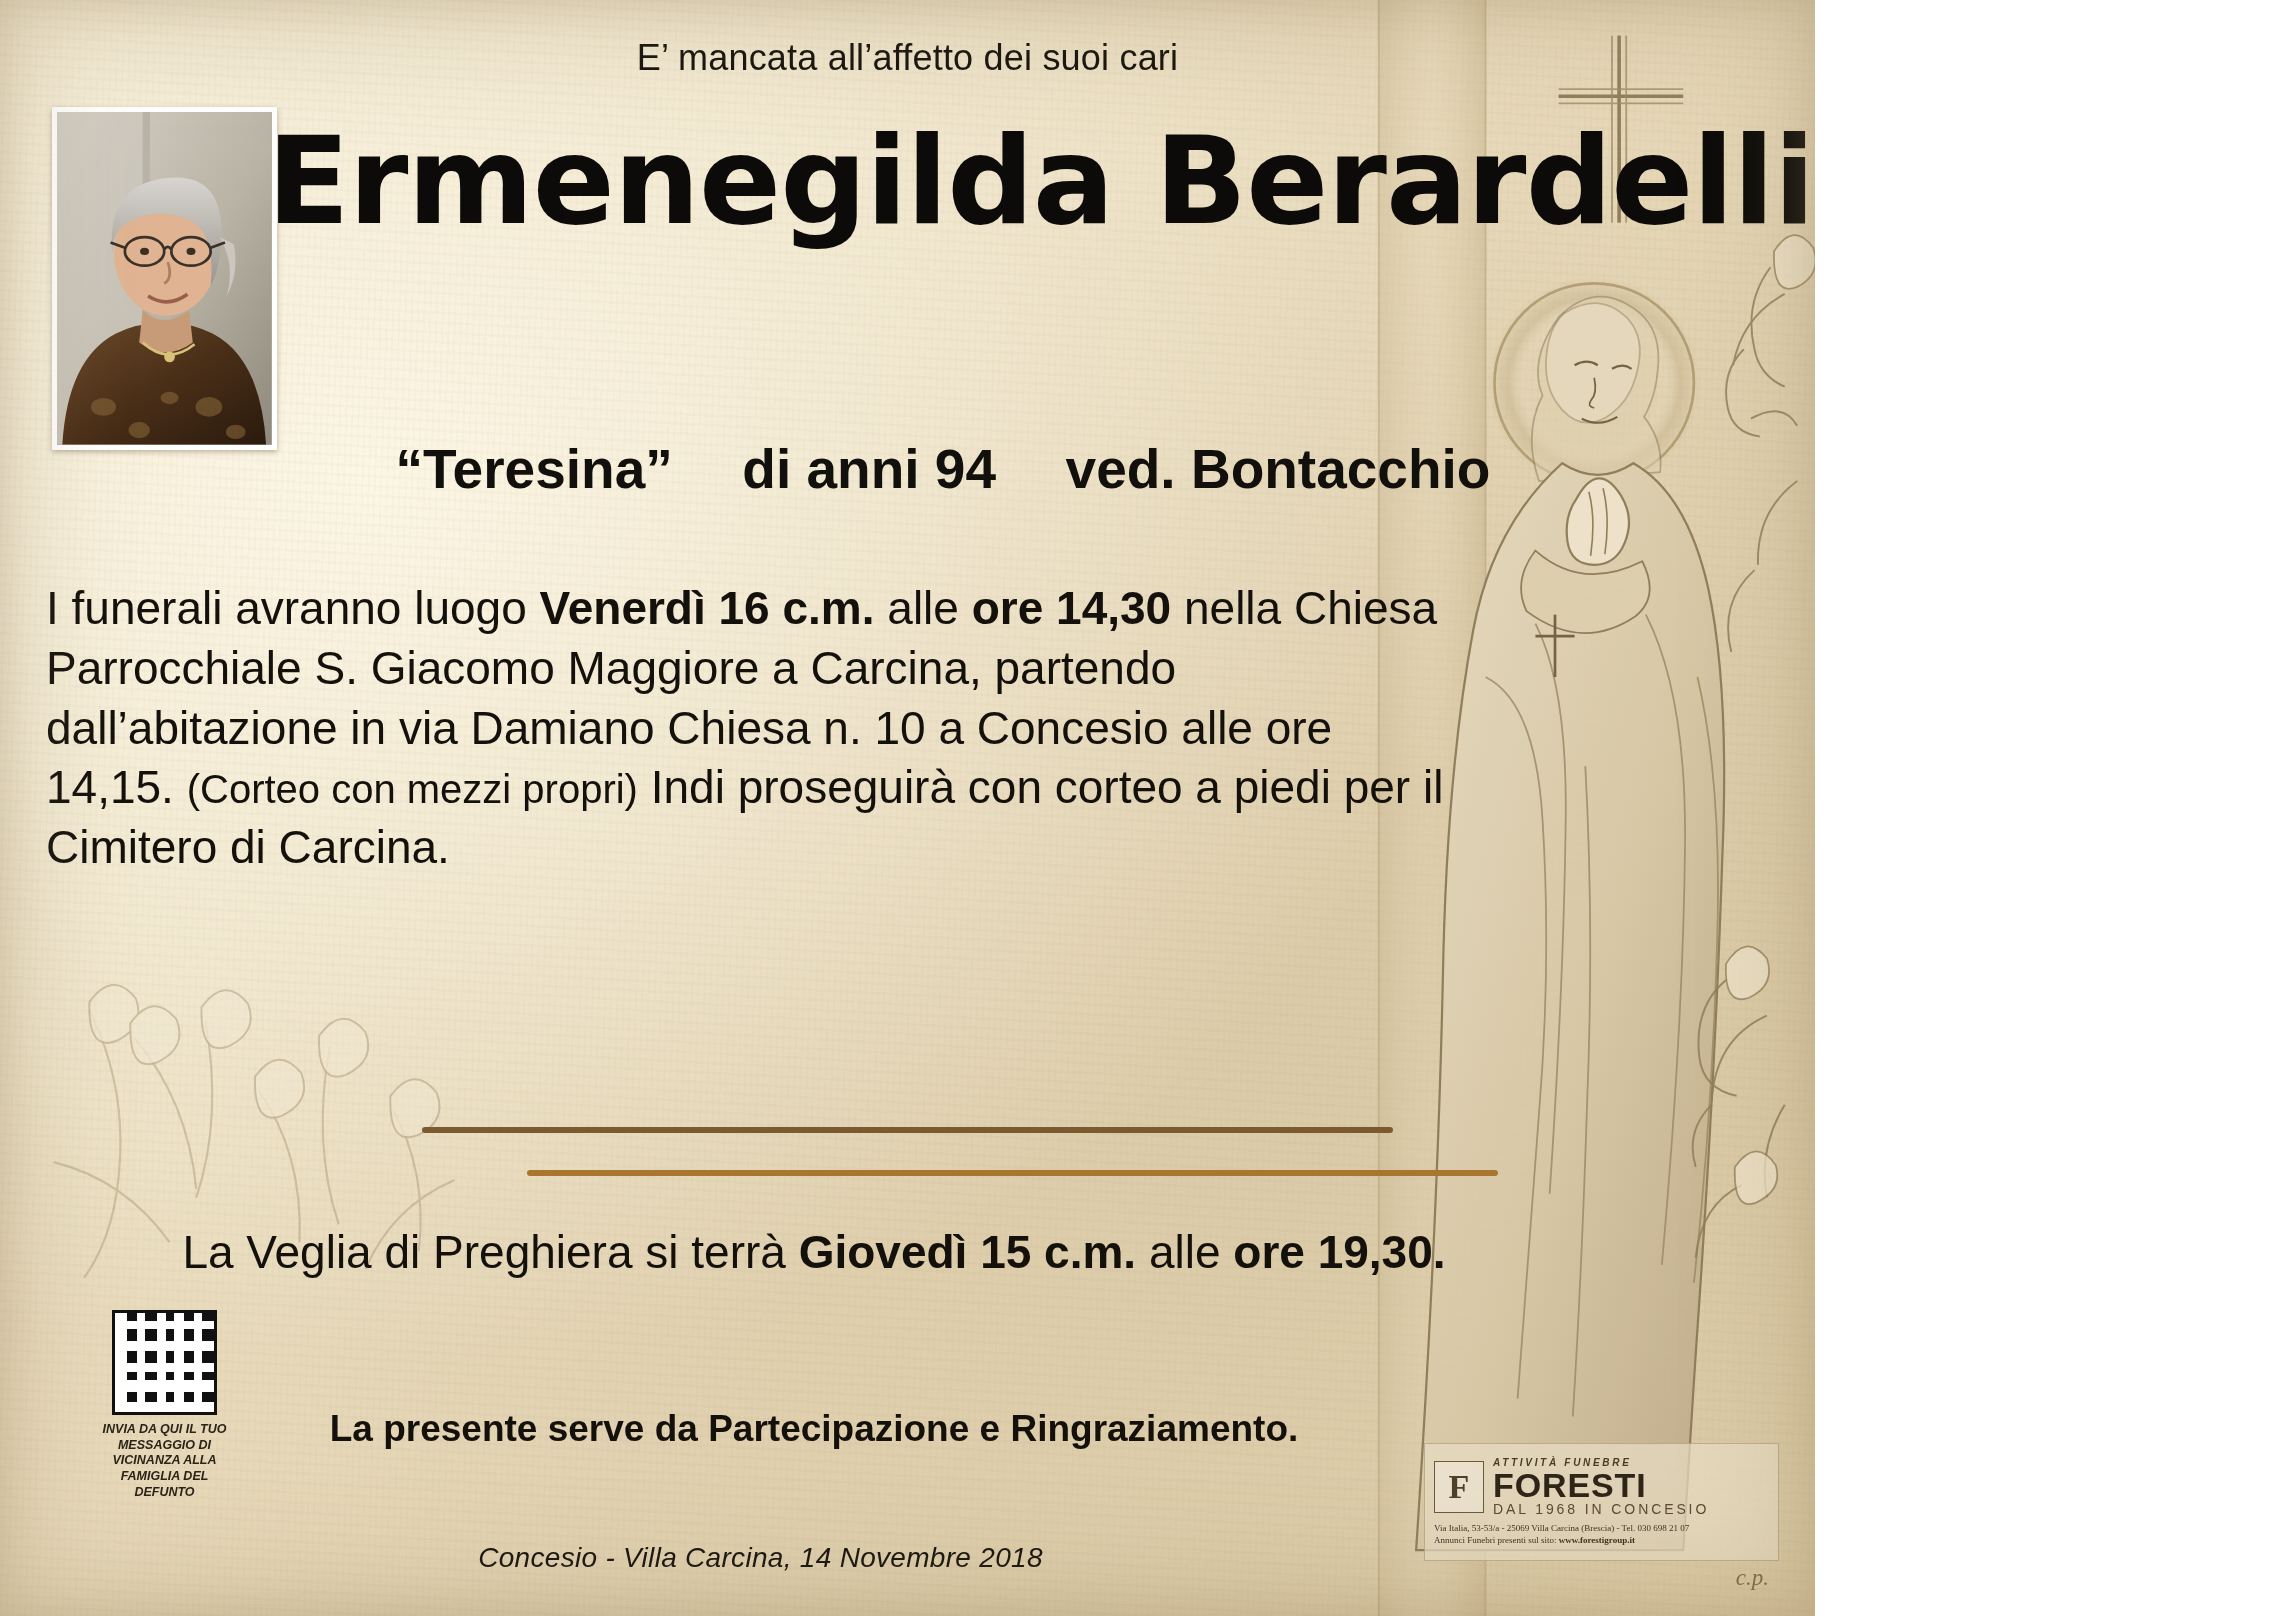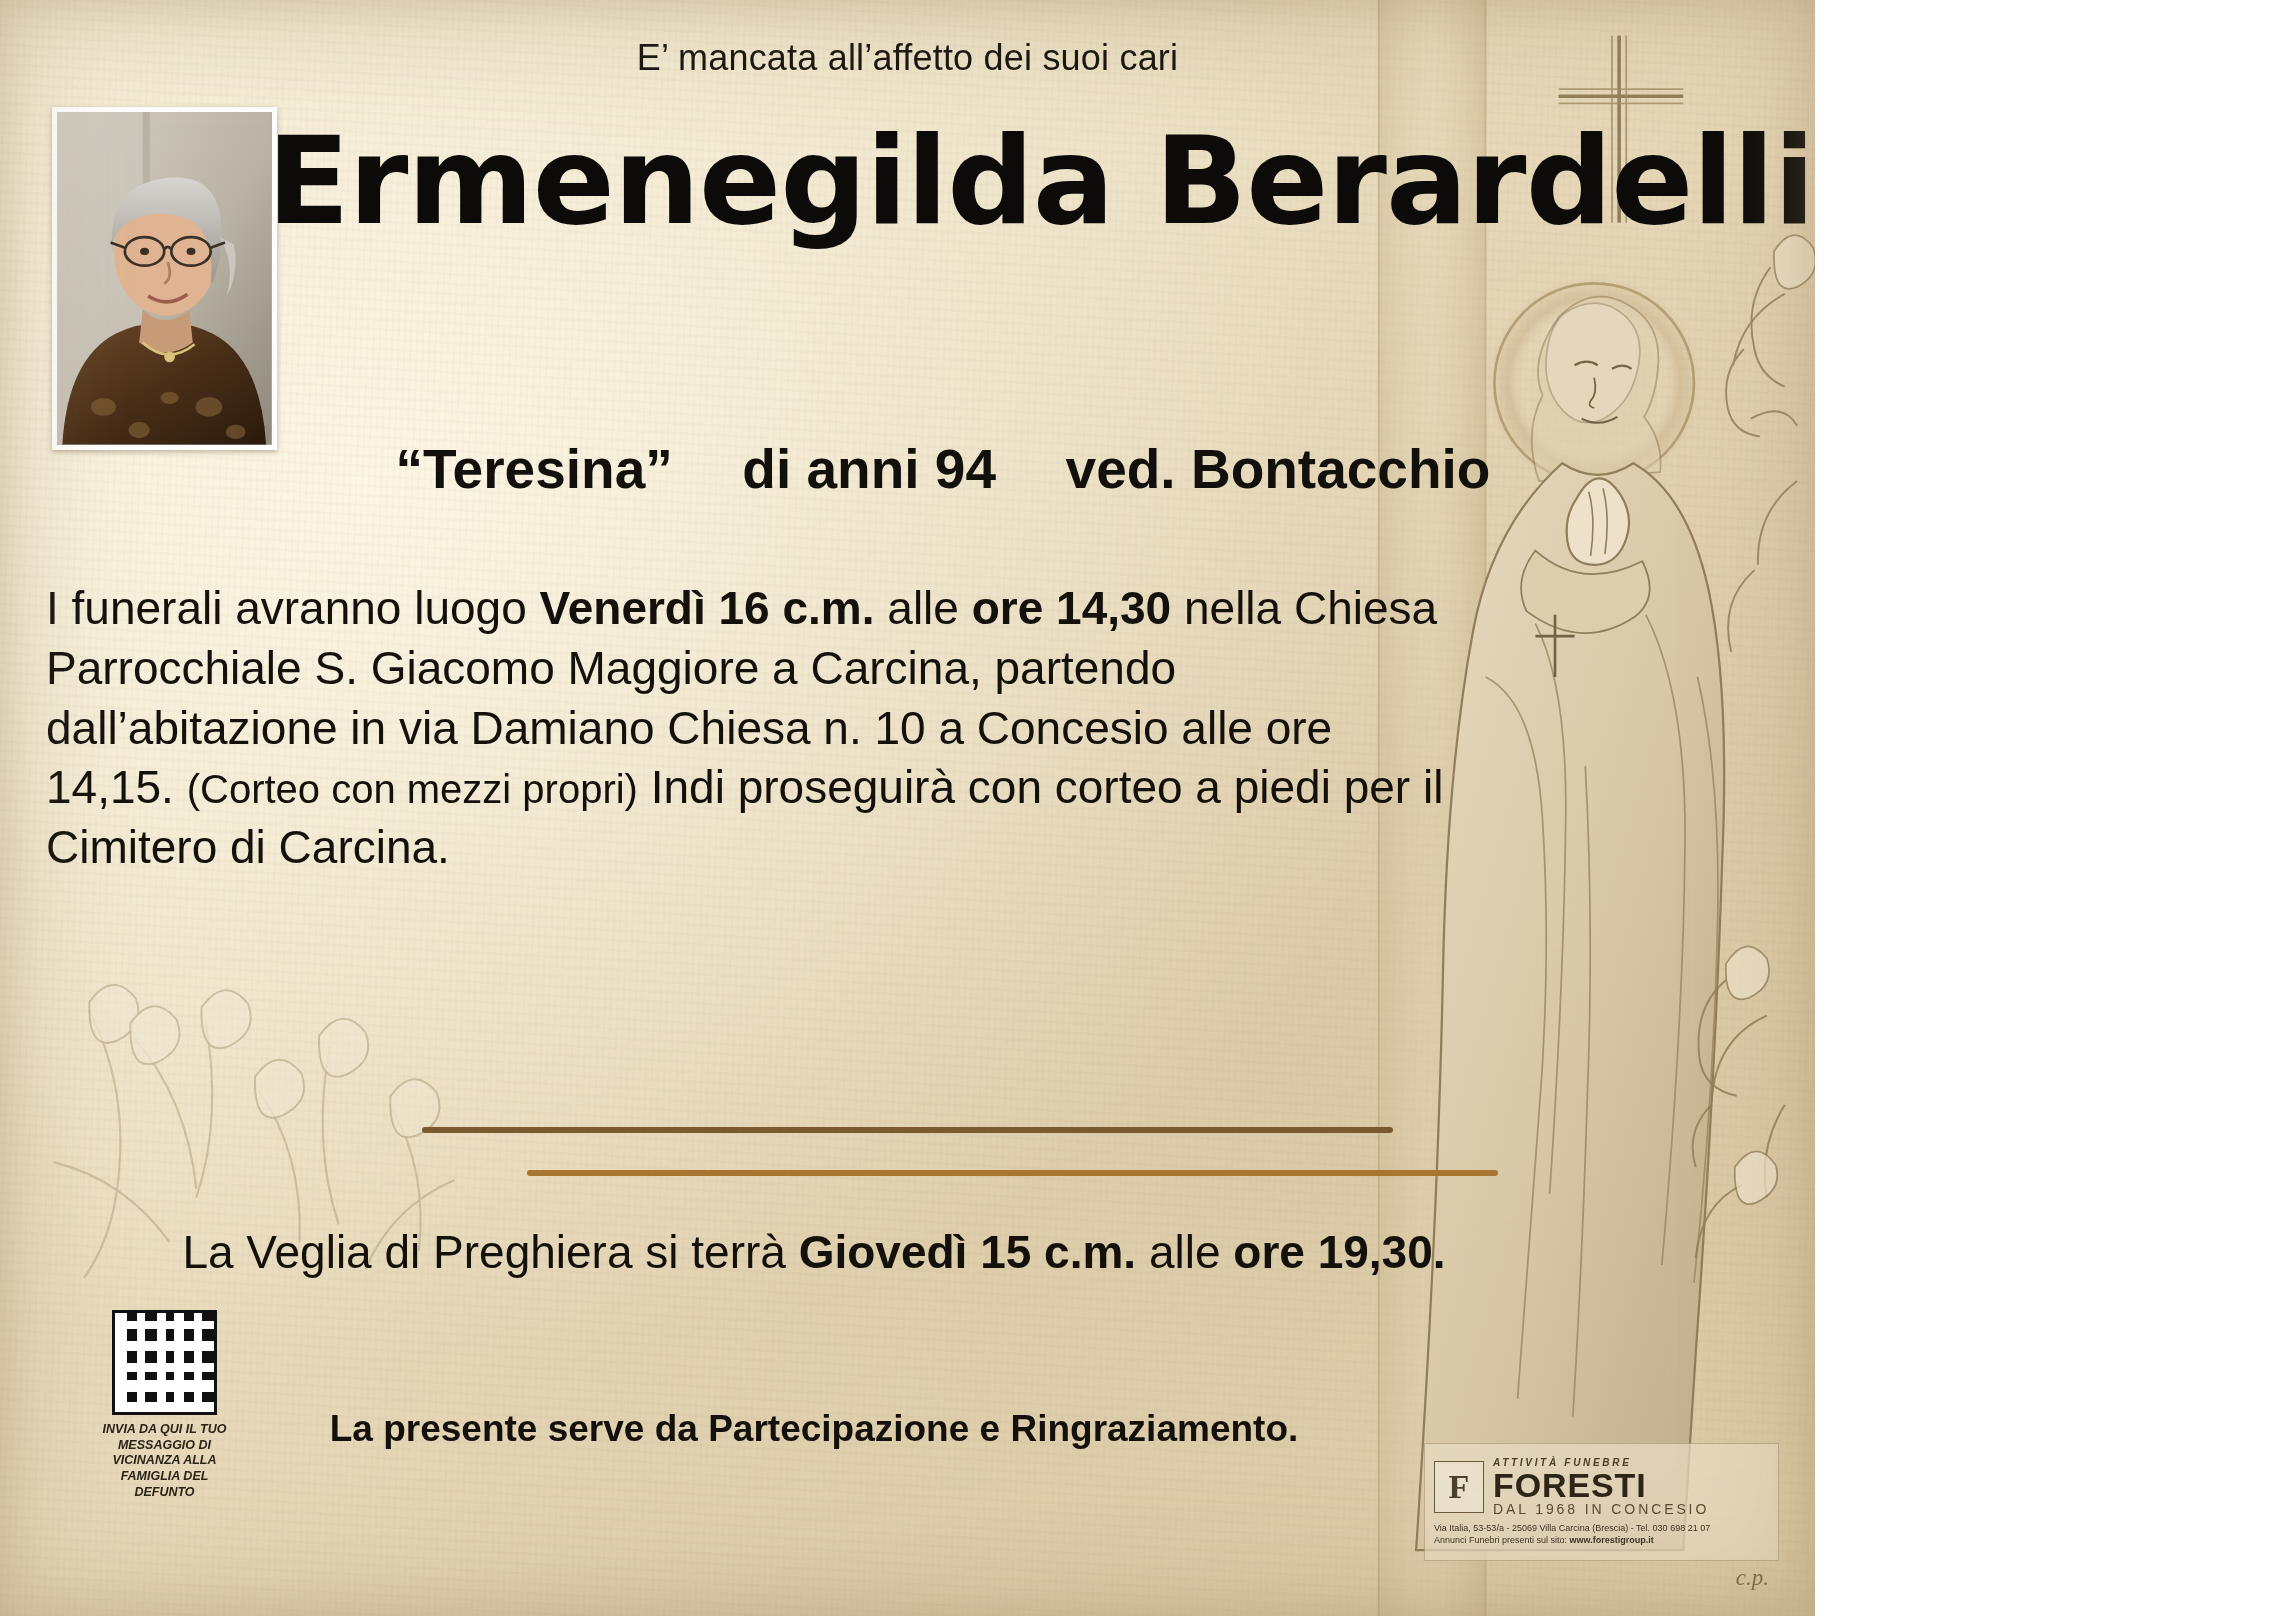--- a/index.html
+++ b/index.html
@@ -224,21 +224,21 @@
     border: 1.8px solid #6b5a3a;
     display:flex; align-items:center; justify-content:center;
     font-family: "Liberation Serif", serif;
     font-size: 34px; color:#4e4129; font-weight:700;
     background: rgba(255,255,255,0.25);
   }
   .agency-titles { line-height: 1.0; }
   .agency-kicker { font-size: 10px; letter-spacing: 2.7px; color: #4a3d27; font-weight: 700; font-style: italic; }
   .agency-name { font-size: 34px; font-weight: 700; color: #2e2619; letter-spacing: 0.9px; }
   .agency-sub { font-size: 14px; letter-spacing: 2.9px; color: #5a4b30; }
-  .agency-lines { margin-top: 5.3px; font-size: 9px; line-height: 1.35; color: #3b3120; }
+  .agency-lines { margin-top: 5.3px; font-size: 9px; line-height: 1.35; color: #3b3120; font-family: Liberation Serif, serif; }
   .agency-lines a { color:#3b3120; text-decoration: none; font-weight: 700; }
   .signature {
     position: absolute;
     right: 46px;
     bottom: 25px;
     font-family: "Liberation Serif", serif;
     font-style: italic;
     font-size: 23px;
     color: #6b5a3d;
     opacity: 0.85;
@@ -445,20 +445,21 @@
 
   <div class="rule-wrap">
     <div class="rule1"></div>
     <div class="rule2"></div>
   </div>
 
   <div class="vigil"><span>La Veglia di Preghiera si terrà </span><b>Giovedì 15 c.m.</b><span> alle </span><b>ore 19,30.</b></div>
 
   <div class="closing">La presente serve da Partecipazione e Ringraziamento.</div>
 
+  <div class="footer">Concesio - Villa Carcina,  14 Novembre 2018</div>
 
   <div class="qr-block">
     <div class="qr-code"></div>
     <div class="qr-caption">INVIA DA QUI IL TUO MESSAGGIO DI VICINANZA ALLA FAMIGLIA DEL DEFUNTO</div>
   </div>
 
   <div class="agency">
     <div class="agency-top">
       <div class="agency-mark">F</div>
       <div class="agency-titles">

